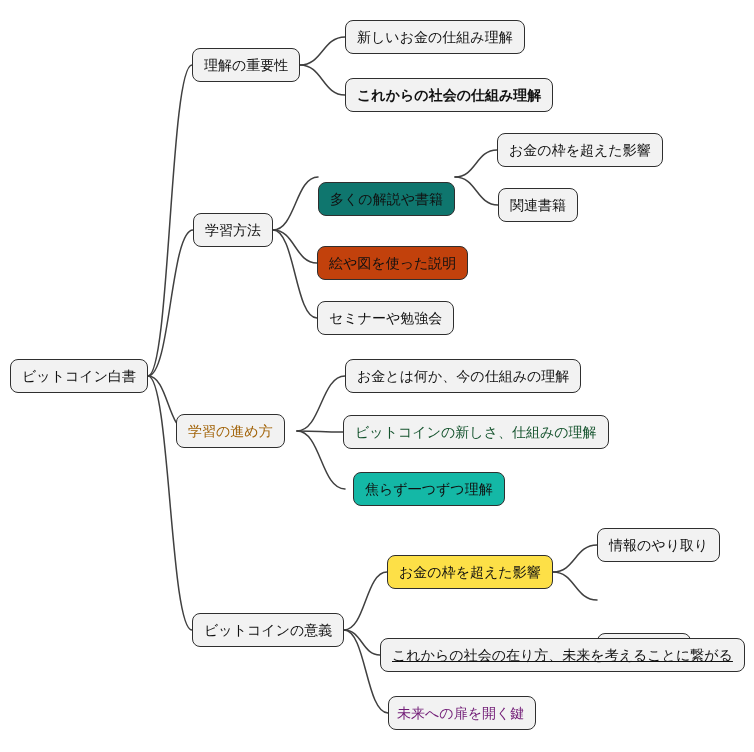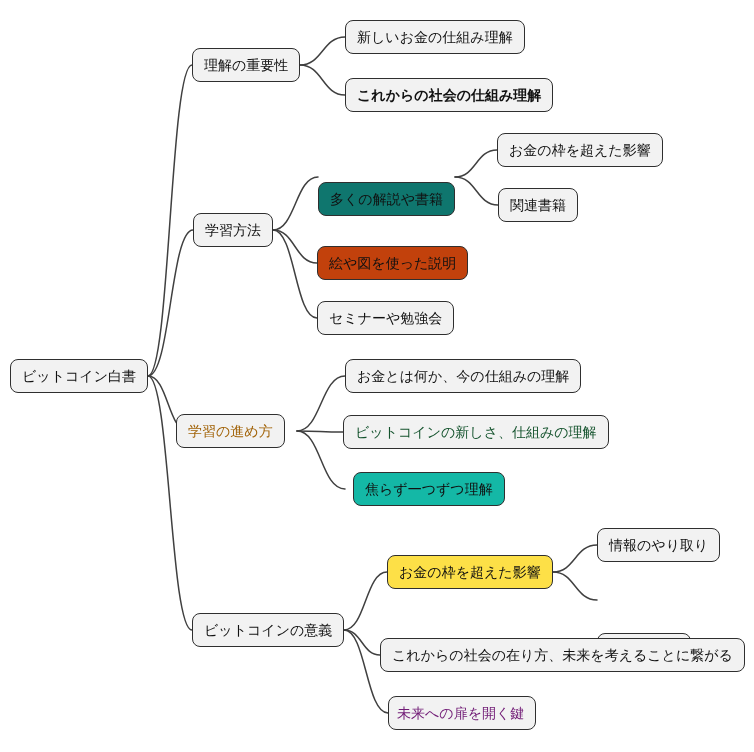--- a/index.html
+++ b/index.html
@@ -73,16 +73,16 @@
       <div class="node" style="left: 317px; top: 246px; background: #c2410c; border-color: rgb(47, 47, 47); color: rgb(17, 17, 17);">絵や図を使った説明</div>
       <div class="node" style="left: 317px; top: 301px; background: rgb(242, 242, 242); border-color: rgb(47, 47, 47); color: rgb(17, 17, 17);">セミナーや勉強会</div>
       <div class="node" style="left: 176px; top: 414px; background: rgb(242, 242, 242); border-color: rgb(47, 47, 47); color: #a16207;">学習の進め方</div>
       <div class="node" style="left: 345px; top: 359px; background: rgb(242, 242, 242); border-color: rgb(47, 47, 47); color: rgb(17, 17, 17);">お金とは何か、今の仕組みの理解</div>
       <div class="node" style="left: 343px; top: 415px; background: rgb(242, 242, 242); border-color: rgb(47, 47, 47); color: #14532d; text-align: right;">ビットコインの新しさ、仕組みの理解</div>
       <div class="node" style="left: 345px; top: 472px; background: #14b8a6; border-color: rgb(47, 47, 47); color: rgb(17, 17, 17); margin-left: 8px;">焦らず一つずつ理解</div>
       <div class="node" style="left: 192px; top: 613px; background: rgb(242, 242, 242); border-color: rgb(47, 47, 47); color: rgb(17, 17, 17);">ビットコインの意義</div>
       <div class="node" style="left: 387px; top: 555px; background: #fde047; border-color: rgb(47, 47, 47); color: rgb(17, 17, 17);">お金の枠を超えた影響</div>
       <div class="node" style="left: 597px; top: 528px; background: rgb(242, 242, 242); border-color: rgb(47, 47, 47); color: rgb(17, 17, 17);">情報のやり取り</div>
       <div class="node" style="left: 597px; top: 618px; background: rgb(242, 242, 242); border-color: rgb(47, 47, 47); color: #b91c1c; margin-top: 15px;">価値の移転</div>
-      <div class="node" style="left: 380px; top: 638px; background: rgb(242, 242, 242); border-color: rgb(47, 47, 47); color: rgb(17, 17, 17);">これからの社会の在り方、未来を考えることに繋がる</div>
+      <div class="node" style="left: 380px; top: 638px; background: rgb(242, 242, 242); border-color: rgb(47, 47, 47); color: rgb(17, 17, 17); text-decoration: underline;">これからの社会の在り方、未来を考えることに繋がる</div>
       <div class="node" style="left: 388px; top: 696px; background: rgb(242, 242, 242); border-color: rgb(47, 47, 47); color: #701a75; padding-left: 8px;">未来への扉を開く鍵</div>
     </div>
 </div>
 
 </body></html>

